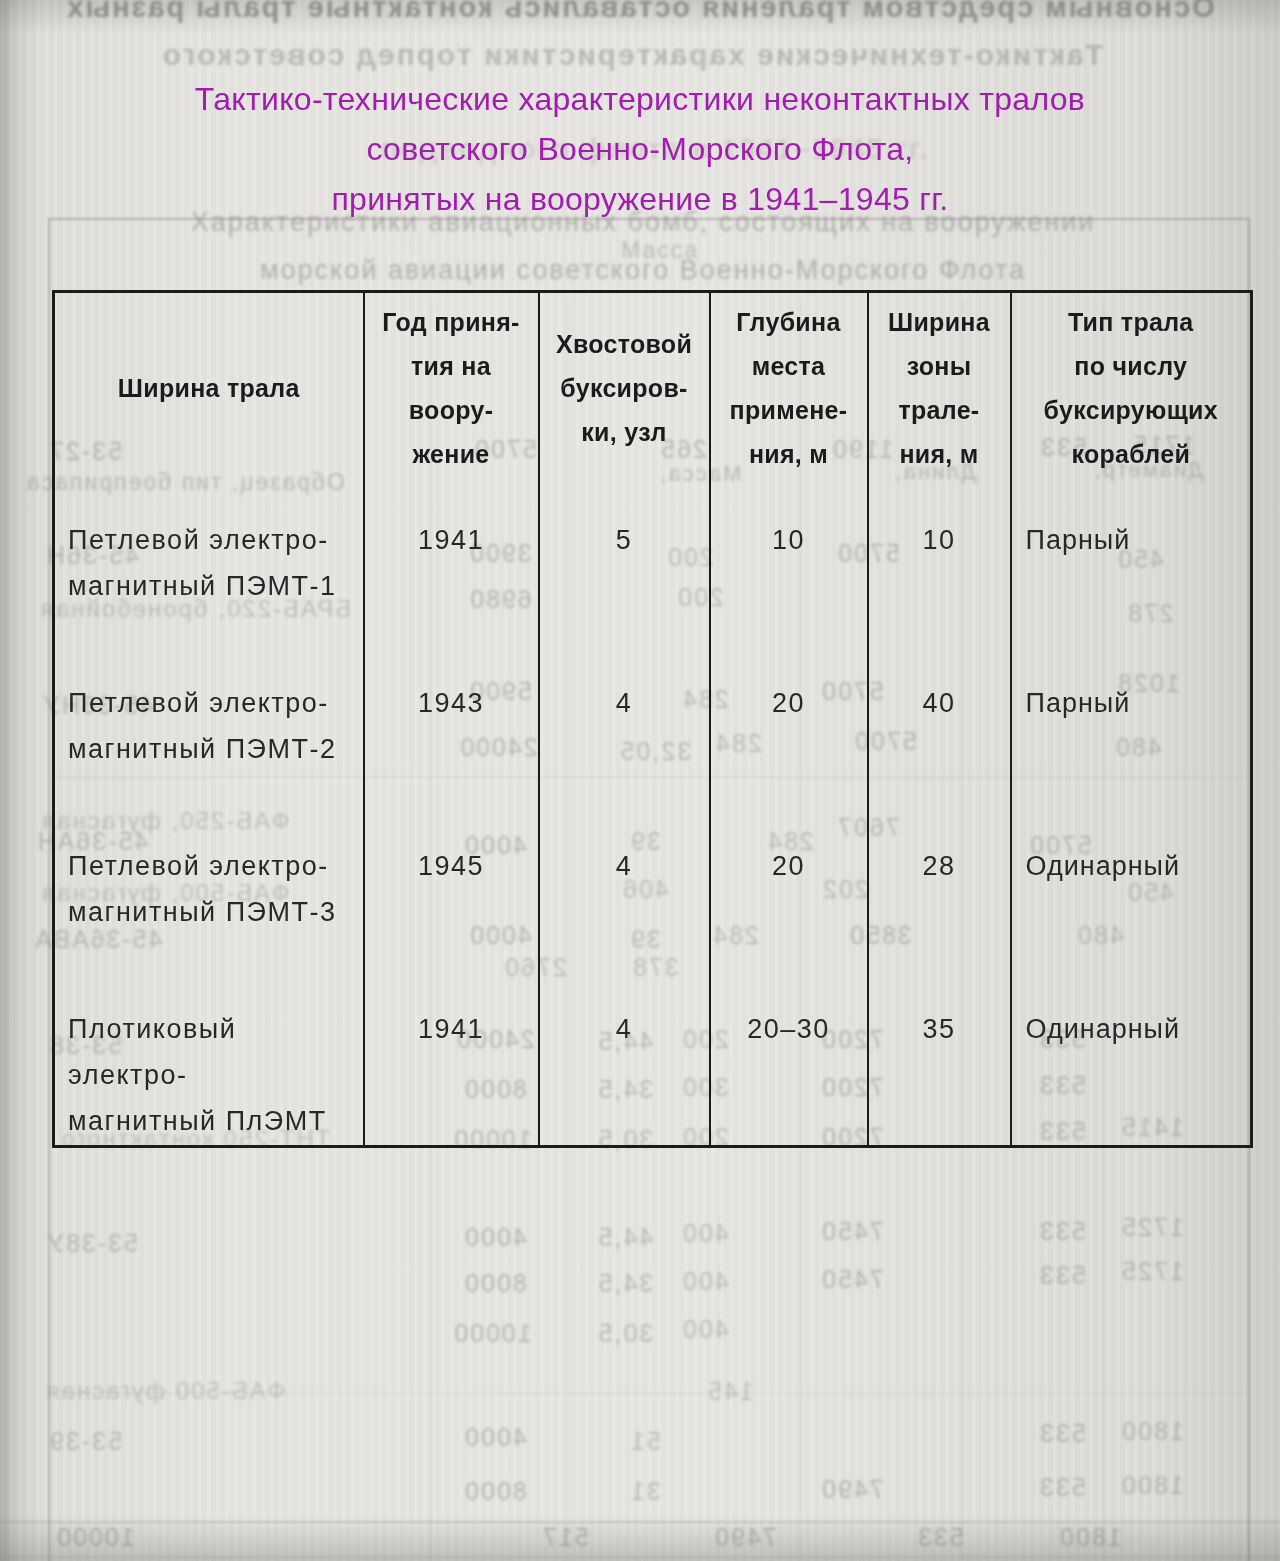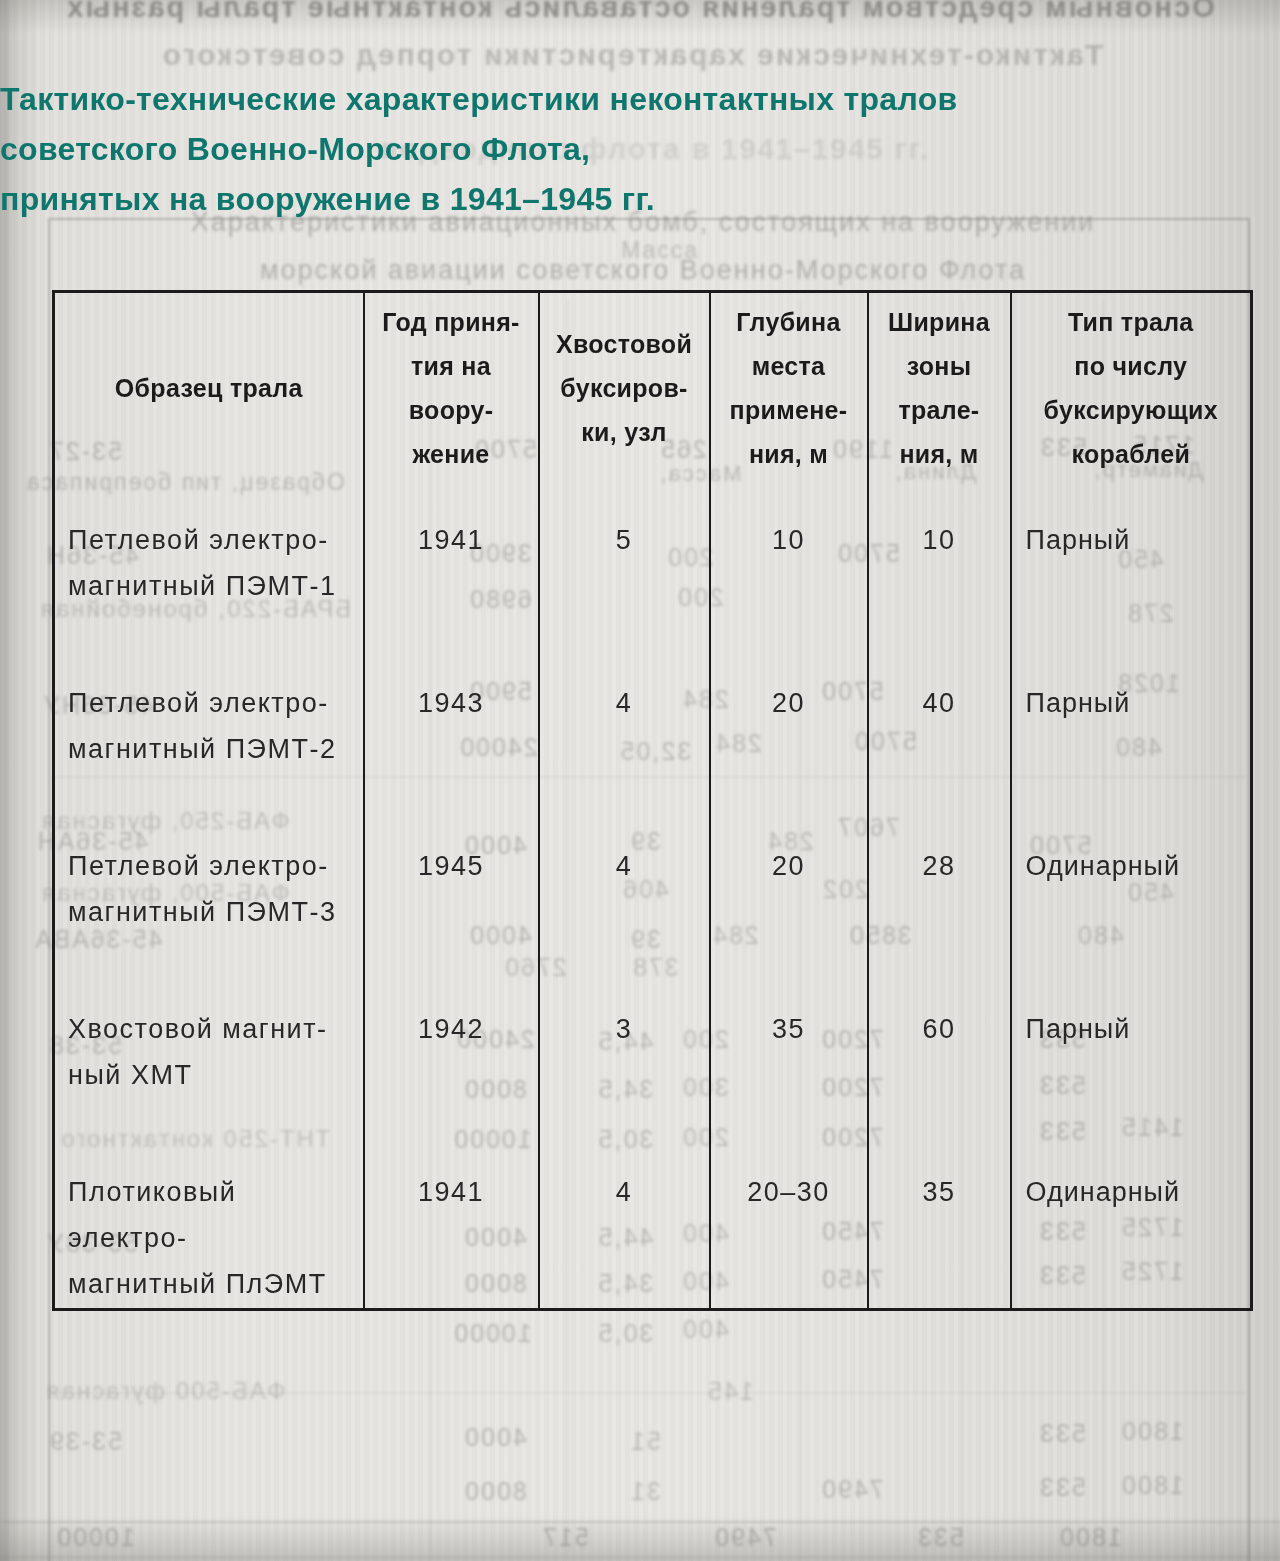--- a/index.html
+++ b/index.html
@@ -34,22 +34,22 @@
     border:2px solid rgba(110,109,105,.38);filter:blur(.8px);
   }
   .ghost-v,.ghost-h{position:absolute;background:#8a8985;filter:blur(1px);}
   .ghost-v{width:2px;}
   .ghost-h{height:2px;}
 
   
   .content{position:absolute;inset:0;z-index:4;}
   .title{
     position:absolute;top:74px;left:0;width:100%;
-    text-align:left;font-weight:bold;font-size:32px;line-height:50px;
-    color:#0f766e;white-space:pre-line;letter-spacing:.3px;
+    text-align:center;font-weight:normal;font-size:32px;line-height:50px;
+    color:#a21caf;white-space:pre-line;letter-spacing:.3px;
   }
   table.spec{
     position:absolute;left:52px;top:290px;width:1198px;
     border-collapse:collapse;table-layout:fixed;
     background:transparent;
   }
   table.spec, table.spec td, table.spec th{border:0 solid #1b1b1b;}
   table.spec{border:3px solid #1b1b1b;}
   table.spec th,table.spec td{border-left:2px solid #1b1b1b;}
   table.spec th:first-child,table.spec td:first-child{border-left:0;}
@@ -201,21 +201,21 @@
     <colgroup>
       <col style="width:310px">
         <col style="width:175px">
         <col style="width:171px">
       <col style="width:158px">
         <col style="width:143px">
         <col style="width:241px">
     </colgroup>
     <thead>
       <tr>
-        <th>Образец трала</th>
+        <th>Ширина трала</th>
         <th>Год приня-
 тия на
 воору-
 жение</th>
         <th>Хвостовой
 буксиров-
 ки, узл</th>
         <th>Глубина
 места
 примене-
@@ -252,29 +252,20 @@
       <tr>
         <td class="name">Петлевой электро-
 магнитный ПЭМТ-3</td>
         <td>1945</td>
         <td>4</td>
         <td>20</td>
         <td>28</td>
         <td class="type">Одинарный</td>
       </tr>
       <tr>
-        <td class="name">Хвостовой магнит-
-ный ХМТ</td>
-        <td>1942</td>
-        <td>3</td>
-        <td>35</td>
-        <td>60</td>
-        <td class="type">Парный</td>
-      </tr>
-      <tr>
         <td class="name">Плотиковый электро-
 магнитный ПлЭМТ</td>
         <td>1941</td>
         <td>4</td>
         <td>20–30</td>
         <td>35</td>
         <td class="type">Одинарный</td>
       </tr>
 
     </tbody>

